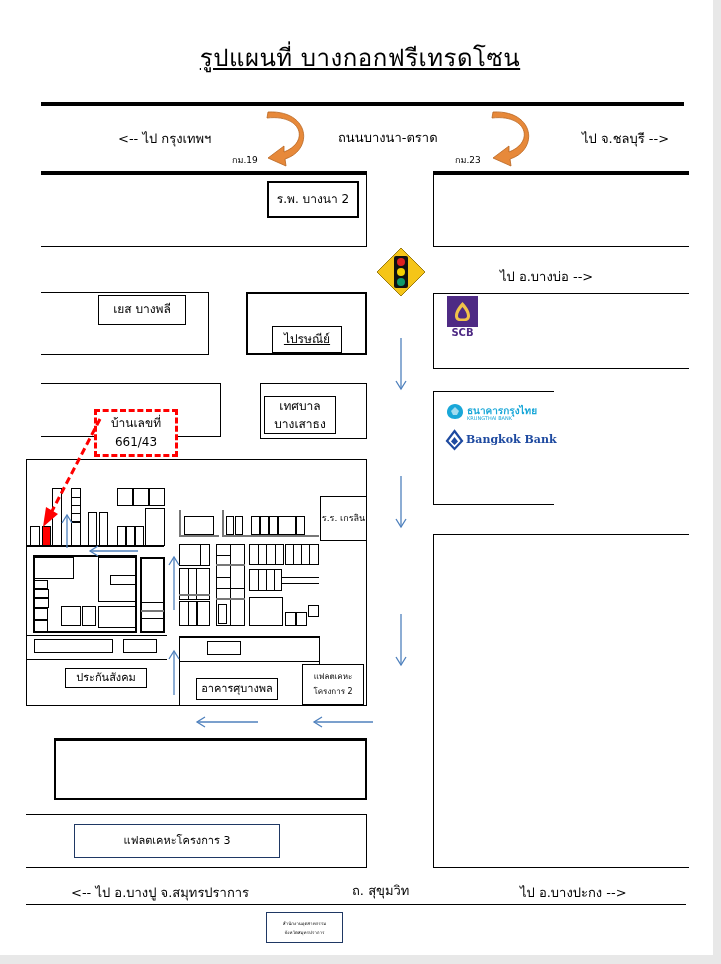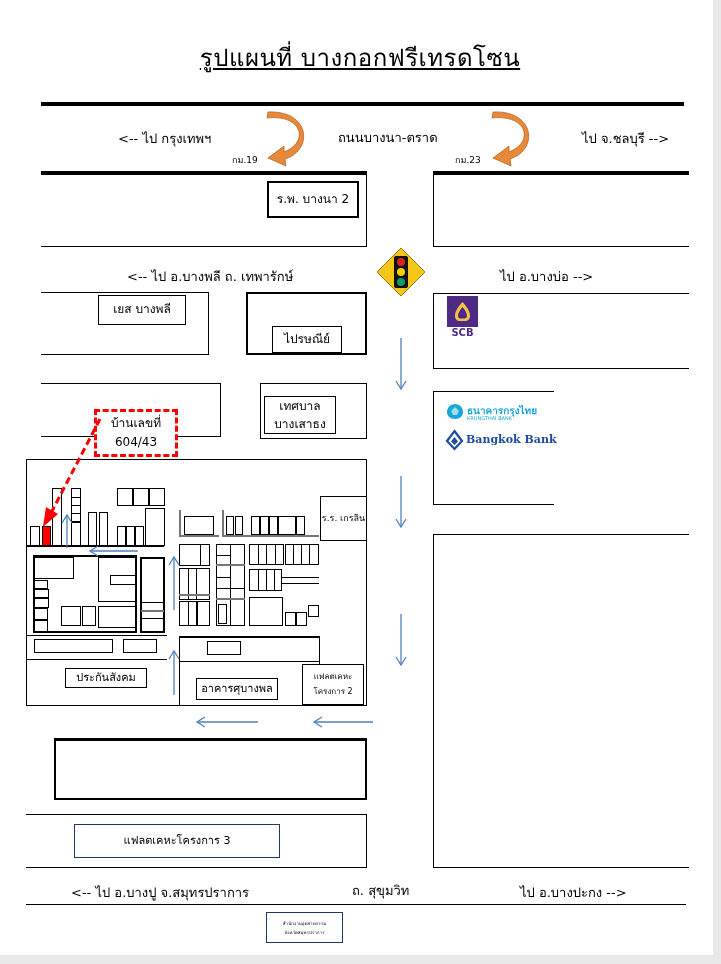--- a/index.html
+++ b/index.html
@@ -43,37 +43,36 @@
   <svg style="left:487px;top:112px;" width="50" height="55" viewBox="0 0 50 55">
     <path d="M5,6 C40,2 48,30 22,40 L22,34 L6,46 L24,54 L23,47 C52,38 48,-2 6,0 Z" fill="#e7893a" stroke="#b8651f" stroke-width="0.8"></path>
   </svg>
 
   <div class="abs" style="left:41px;top:171px;width:326px;height:76px;border-top:4px solid #000;border-right:1px solid #000;border-bottom:1px solid #000;"></div>
   <div class="box box2 center-txt" style="left:267px;top:181px;width:92px;height:37px;font-size:12px;">
     <span>ร.พ. บางนา 2</span>
   </div>
   <div class="abs" style="left:433px;top:171px;width:256px;height:76px;border-top:4px solid #000;border-left:1px solid #000;border-bottom:1px solid #000;"></div>
 
-  <div class="lbl" style="left:127px;top:266px;font-size:13px;">&lt;-- ไป อ.บางพลี  ถ. เทพารักษ์</div>
   <div class="lbl" style="left:500px;top:266px;font-size:13px;">ไป  อ.บางบ่อ --&gt;</div>
 
   <svg style="left:376px;top:247px;" width="50" height="50" viewBox="0 0 50 50">
     <polygon points="25,1 49,25 25,49 1,25" fill="#f5c518" stroke="#9a7a10" stroke-width="1"></polygon>
     <rect x="18" y="9" width="14" height="32" rx="2" fill="#111"></rect>
     <circle cx="25" cy="15" r="4" fill="#e02020"></circle>
     <circle cx="25" cy="25" r="4" fill="#f5d000"></circle>
     <circle cx="25" cy="35" r="4" fill="#0f9a6a"></circle>
   </svg>
 
   <div class="abs" style="left:41px;top:292px;width:168px;height:63px;border-top:1px solid #000;border-right:1px solid #000;border-bottom:1px solid #000;"></div>
   <div class="box center-txt" style="left:98px;top:295px;width:88px;height:30px;font-size:12px;">
     <span>เยส บางพลี</span>
   </div>
   <div class="box box2" style="left:246px;top:292px;width:121px;height:63px;"></div>
-  <div class="box center-txt" style="left:272px;top:326px;width:70px;height:27px;font-size:12px;">
+  <div class="box center-txt" style="left:272px;top:326px;width:70px;height:27px;font-size:12px;text-decoration:underline;">
     <span>ไปรษณีย์</span>
   </div>
 
   <div class="abs" style="left:433px;top:293px;width:256px;height:76px;border-top:1px solid #000;border-left:1px solid #000;border-bottom:1px solid #000;"></div>
   <div class="abs" style="left:447px;top:296px;width:31px;height:45px;">
     <div style="position:absolute;left:0;top:0;width:31px;height:31px;background:#4e2a84;">
       <svg style="left:5px;top:4px;" width="21" height="23" viewBox="0 0 21 23">
         <path d="M10.5,2 C6,7 3,11 3,16 C3,19 5,21 8,21 L13,21 C16,21 18,19 18,16 C18,11 15,7 10.5,2 Z M10.5,7 C13,10 15,13 15,16 C15,17.5 14,18.5 12.5,18.5 L8.5,18.5 C7,18.5 6,17.5 6,16 C6,13 8,10 10.5,7 Z" fill="#f0c24a"></path>
       </svg>
     </div>
@@ -100,21 +99,21 @@
   <div class="abs" style="left:446px;top:430px;width:100px;height:22px;">
     <svg style="left:0;top:0;" width="17" height="20" viewBox="0 0 17 20">
       <path d="M8.5,1 L16,11 L8.5,19 L1,11 Z" fill="none" stroke="#1e4aa0" stroke-width="2.2"></path>
       <path d="M8.5,7 L12,11.5 L8.5,15 L5,11.5 Z" fill="#1e4aa0"></path>
     </svg>
     <div style="position:absolute;left:20px;top:3px;font-size:11px;font-weight:bold;color:#1e4aa0;font-family:'DejaVu Serif',serif;white-space:nowrap;">Bangkok Bank</div>
   </div>
 
   <div class="abs center-txt" style="left:94px;top:409px;width:84px;height:48px;border:3px dashed #ff0000;background:#fff;flex-direction:column;font-size:12px;line-height:1.6;">
     <span>บ้านเลขที่</span>
-    <span>604/43</span>
+    <span>661/43</span>
   </div>
 
   <div class="box" style="left:26px;top:459px;width:341px;height:247px;"></div>
 
   <div class="abs" style="left:27px;top:545px;width:137px;height:2px;background:#000;"></div>
   <div class="cell" style="left:30px;top:526px;width:10px;height:20px;"></div>
   <div class="cell" style="left:42px;top:526px;width:9px;height:20px;background:#ff0000;"></div>
   <div class="cell" style="left:52px;top:488px;width:10px;height:58px;"></div>
   <div class="cell" style="left:71px;top:488px;width:10px;height:58px;"></div>
   <div class="abs" style="left:71px;top:497px;width:10px;border-top:1px solid #000;"></div>

